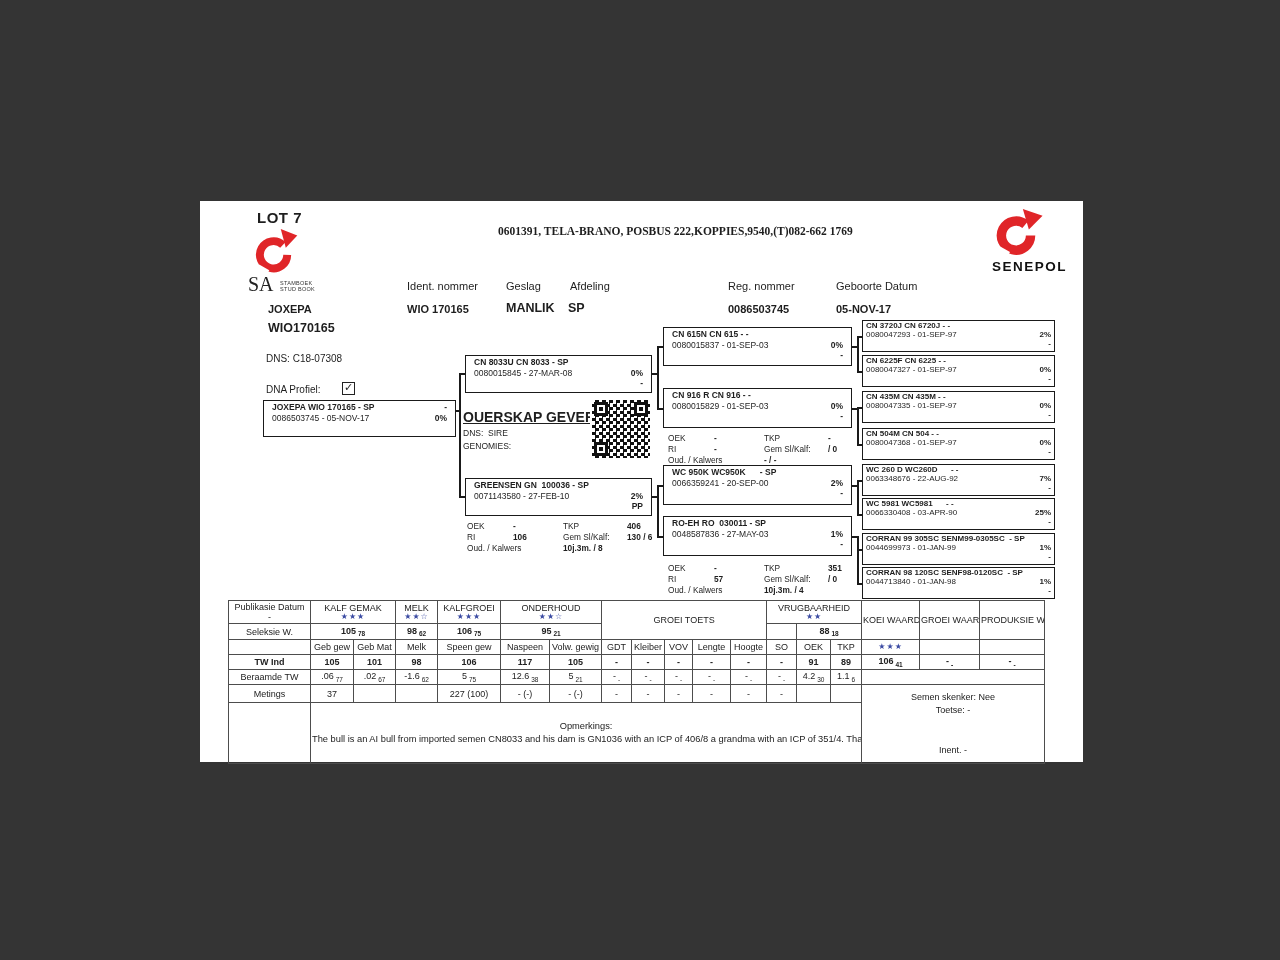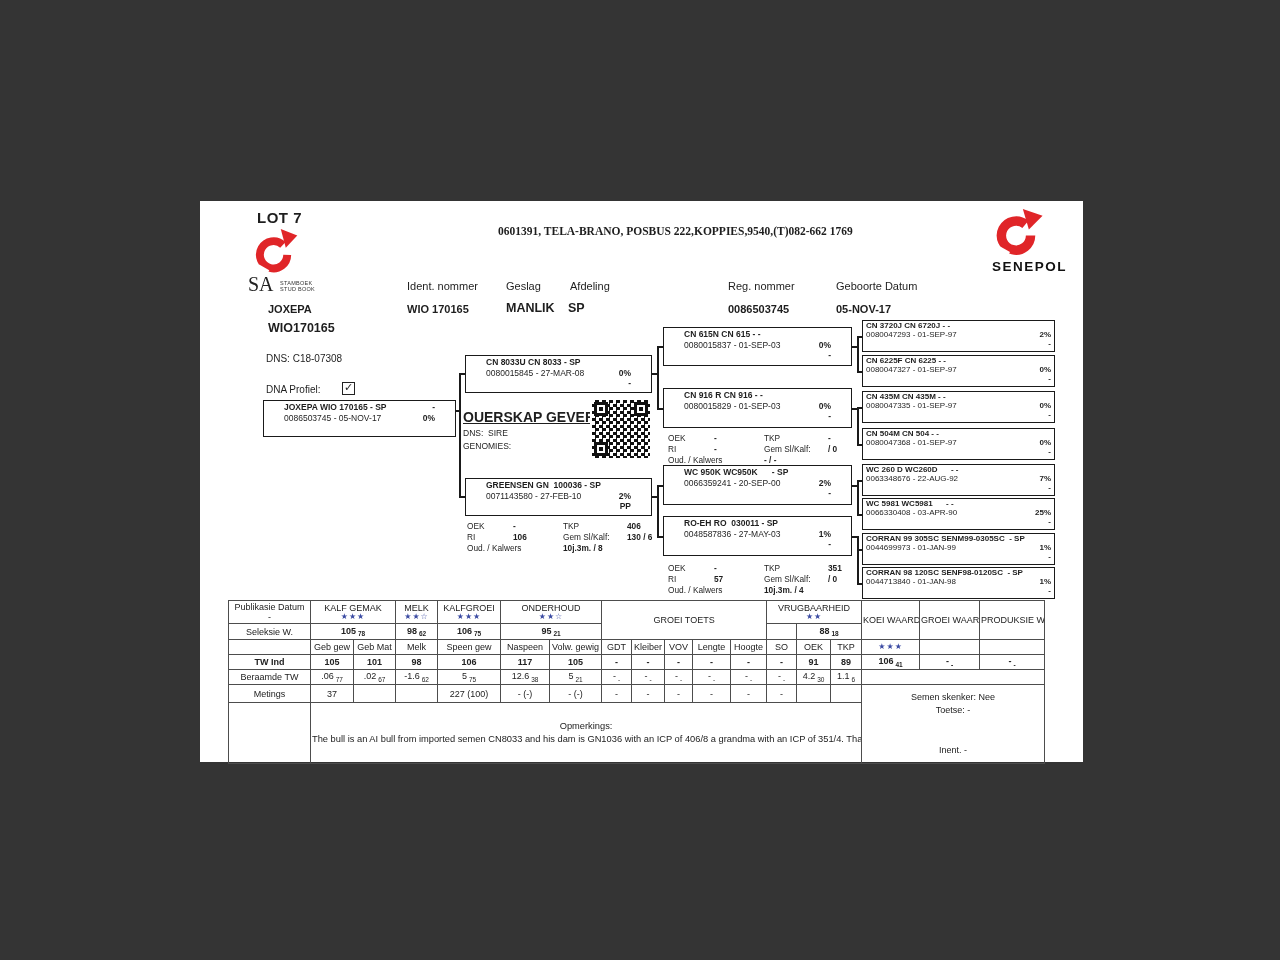--- a/index.html
+++ b/index.html
@@ -13,21 +13,21 @@
   .flabel{font-size:11px}
   .fval{font-size:11px;font-weight:bold}
   .fval.big{font-size:12.5px}
   .sa-sa{font-family:"Liberation Serif",serif;font-size:20px;color:#222}
   .sa-small{font-size:5.5px;line-height:1.15;letter-spacing:.3px;color:#333}
   .senepol-txt{font-size:13.5px;font-weight:bold;letter-spacing:1.5px;color:#111}
   .cb{display:inline-block;width:11px;height:11px;border:1.5px solid #222;font-size:11px;
       line-height:9px;text-align:center;vertical-align:middle}
   
   .pbox{position:absolute;border:1.5px solid #1a1a1a;background:#fff;box-sizing:border-box;
-        padding:1px 20px 0;font-size:8.5px;line-height:1.3}
+        padding:1px 8px 0;font-size:8.5px;line-height:1.3}
   .pbox .nm{font-weight:bold;white-space:pre;overflow:hidden}
   .pbox .r2{display:flex;justify-content:space-between}
   .pbox .pct{font-weight:bold}
   .pbox .s3{text-align:right;font-weight:bold;line-height:1.1}
   .pbox.sm{font-size:8px;line-height:1.18;padding:0 3px}
   .conn{position:absolute;background:#1a1a1a}
   
   .verify{font-size:8.5px;line-height:1.45}
   .verify .t{font-weight:bold;text-decoration:underline;font-size:14px}
   .verify div{white-space:pre}

